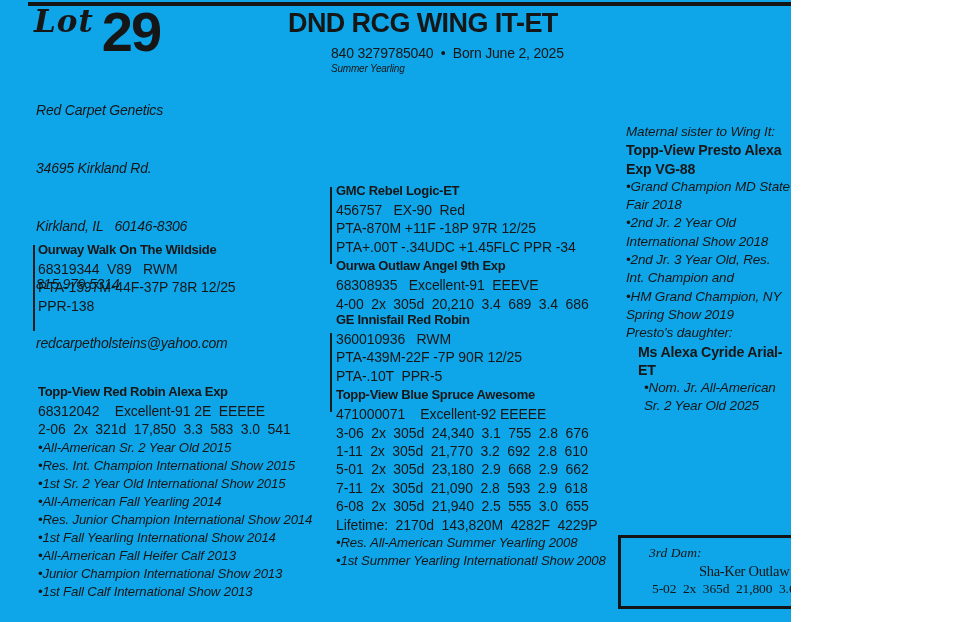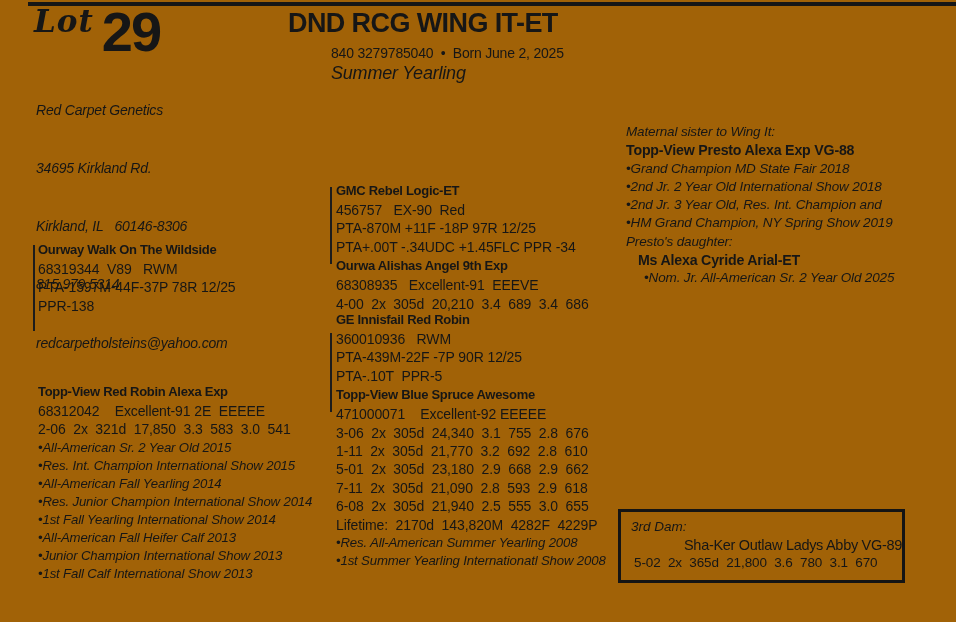--- a/index.html
+++ b/index.html
@@ -1,31 +1,31 @@
 <!DOCTYPE html>
 <html><head>
 <meta charset="utf-8">
 <style>
   html,body{margin:0;padding:0;background:#fff;}
-  .page{position:relative;width:956px;height:622px;background:#a16207;
+  .page{position:relative;width:791px;height:622px;background:#0ea5e9;
         font-family:"Liberation Sans",sans-serif;color:#161616;overflow:hidden;}
 
   .top-rule{position:absolute;left:28px;top:2px;width:928px;height:4px;background:#161616;}
 
   .lot-block{position:absolute;left:34px;top:4px;display:flex;align-items:flex-start;}
   .lot-script{font-family:"DejaVu Serif",serif;font-style:italic;font-weight:700;
               font-size:31px;line-height:34px;letter-spacing:1px;}
   .lot-number{font-size:56px;font-weight:700;line-height:56px;letter-spacing:-2px;margin-left:8px;}
 
   .consignor{position:absolute;left:36px;top:62px;font-style:italic;font-size:14px;
              line-height:19.4px;white-space:pre;letter-spacing:-0.2px;}
 
   .animal-name{position:absolute;left:288px;top:8px;font-size:27px;font-weight:700;letter-spacing:-0.6px;}
   .reg-line{position:absolute;left:331px;top:45px;font-size:14px;white-space:pre;letter-spacing:-0.2px;}
-  .age-class{position:absolute;left:331px;top:63px;font-size:18px;font-style:italic;letter-spacing:-0.2px;}
+  .age-class{position:absolute;left:331px;top:63px;font-size:10px;font-style:italic;letter-spacing:-0.2px;}
 
   .maternal{position:absolute;left:626px;top:123px;font-size:13.5px;line-height:18.3px;letter-spacing:-0.15px;}
   .it{font-style:italic;}
   .bname{font-weight:700;font-size:14.2px;letter-spacing:-0.2px;}
   .ind1{margin-left:12px;}
   .ind2{margin-left:18px;}
 
   .vl{position:absolute;width:2px;background:#1c1c1c;}
   .vl-sire{left:33px;top:245px;height:86px;}
   .vl-mid1{left:330px;top:187px;height:77px;}
@@ -34,22 +34,22 @@
   .pb{position:absolute;}
   .pb-sire{left:38px;top:240px;}
   .pb-dam{left:38px;top:350px;margin-top:32px;}
   .pb-mid1{left:336px;top:181px;}
   .pb-mid2{left:336px;top:310px;}
 
   .ped-name{font-size:13px;font-weight:700;line-height:20px;letter-spacing:-0.3px;}
   .dline{font-size:14px;line-height:18.4px;white-space:pre;letter-spacing:-0.1px;}
   .award{font-size:13.2px;line-height:18px;font-style:italic;letter-spacing:-0.15px;}
 
-  .tdam-box{position:absolute;left:618px;top:509px;width:287px;height:74px;
-            border:3px solid #141414;box-sizing:border-box;padding:6px 0 0 10px;}
+  .tdam-box{position:absolute;left:618px;top:535px;width:287px;height:74px;
+            border:3px solid #141414;box-sizing:border-box;padding:6px 0 0 28px;font-family:Liberation Serif, serif;}
   .tdam-heading{font-style:italic;font-size:13.5px;line-height:17.5px;}
   .tdam-name{font-size:14.5px;line-height:18.5px;letter-spacing:-0.3px;text-align:right;}
   .tdam-record{font-size:13.5px;line-height:18px;white-space:pre;letter-spacing:-0.1px;margin-left:3px;}
 </style>
 </head>
 <body>
 
 <div class="page">
 
   <div class="top-rule"></div>
@@ -93,34 +93,35 @@
     <div class="dline">PTA-1597M-44F-37P 78R 12/25</div>
     <div class="dline">PPR-138</div>
   </div>
 
   <div class="pb pb-dam">
     <div class="ped-name">Topp-View Red Robin Alexa Exp</div>
     <div class="dline">68312042    Excellent-91 2E  EEEEE</div>
     <div class="dline">2-06  2x  321d  17,850  3.3  583  3.0  541</div>
     <div class="award">•All-American Sr. 2 Year Old 2015</div>
     <div class="award">•Res. Int. Champion International Show 2015</div>
+    <div class="award">•1st Sr. 2 Year Old International Show 2015</div>
     <div class="award">•All-American Fall Yearling 2014</div>
     <div class="award">•Res. Junior Champion International Show 2014</div>
     <div class="award">•1st Fall Yearling International Show 2014</div>
     <div class="award">•All-American Fall Heifer Calf 2013</div>
     <div class="award">•Junior Champion International Show 2013</div>
     <div class="award">•1st Fall Calf International Show 2013</div>
   </div>
 
   <div class="pb pb-mid1">
     <div class="ped-name">GMC Rebel Logic-ET</div>
     <div class="dline">456757   EX-90  Red</div>
     <div class="dline">PTA-870M +11F -18P 97R 12/25</div>
     <div class="dline">PTA+.00T -.34UDC +1.45FLC PPR -34</div>
-    <div class="ped-name">Ourwa Alishas Angel 9th Exp</div>
+    <div class="ped-name">Ourwa Outlaw Angel 9th Exp</div>
     <div class="dline">68308935   Excellent-91  EEEVE</div>
     <div class="dline">4-00  2x  305d  20,210  3.4  689  3.4  686</div>
   </div>
 
   <div class="pb pb-mid2">
     <div class="ped-name">GE Innisfail Red Robin</div>
     <div class="dline">360010936   RWM</div>
     <div class="dline">PTA-439M-22F -7P 90R 12/25</div>
     <div class="dline">PTA-.10T  PPR-5</div>
     <div class="ped-name">Topp-View Blue Spruce Awesome</div>

